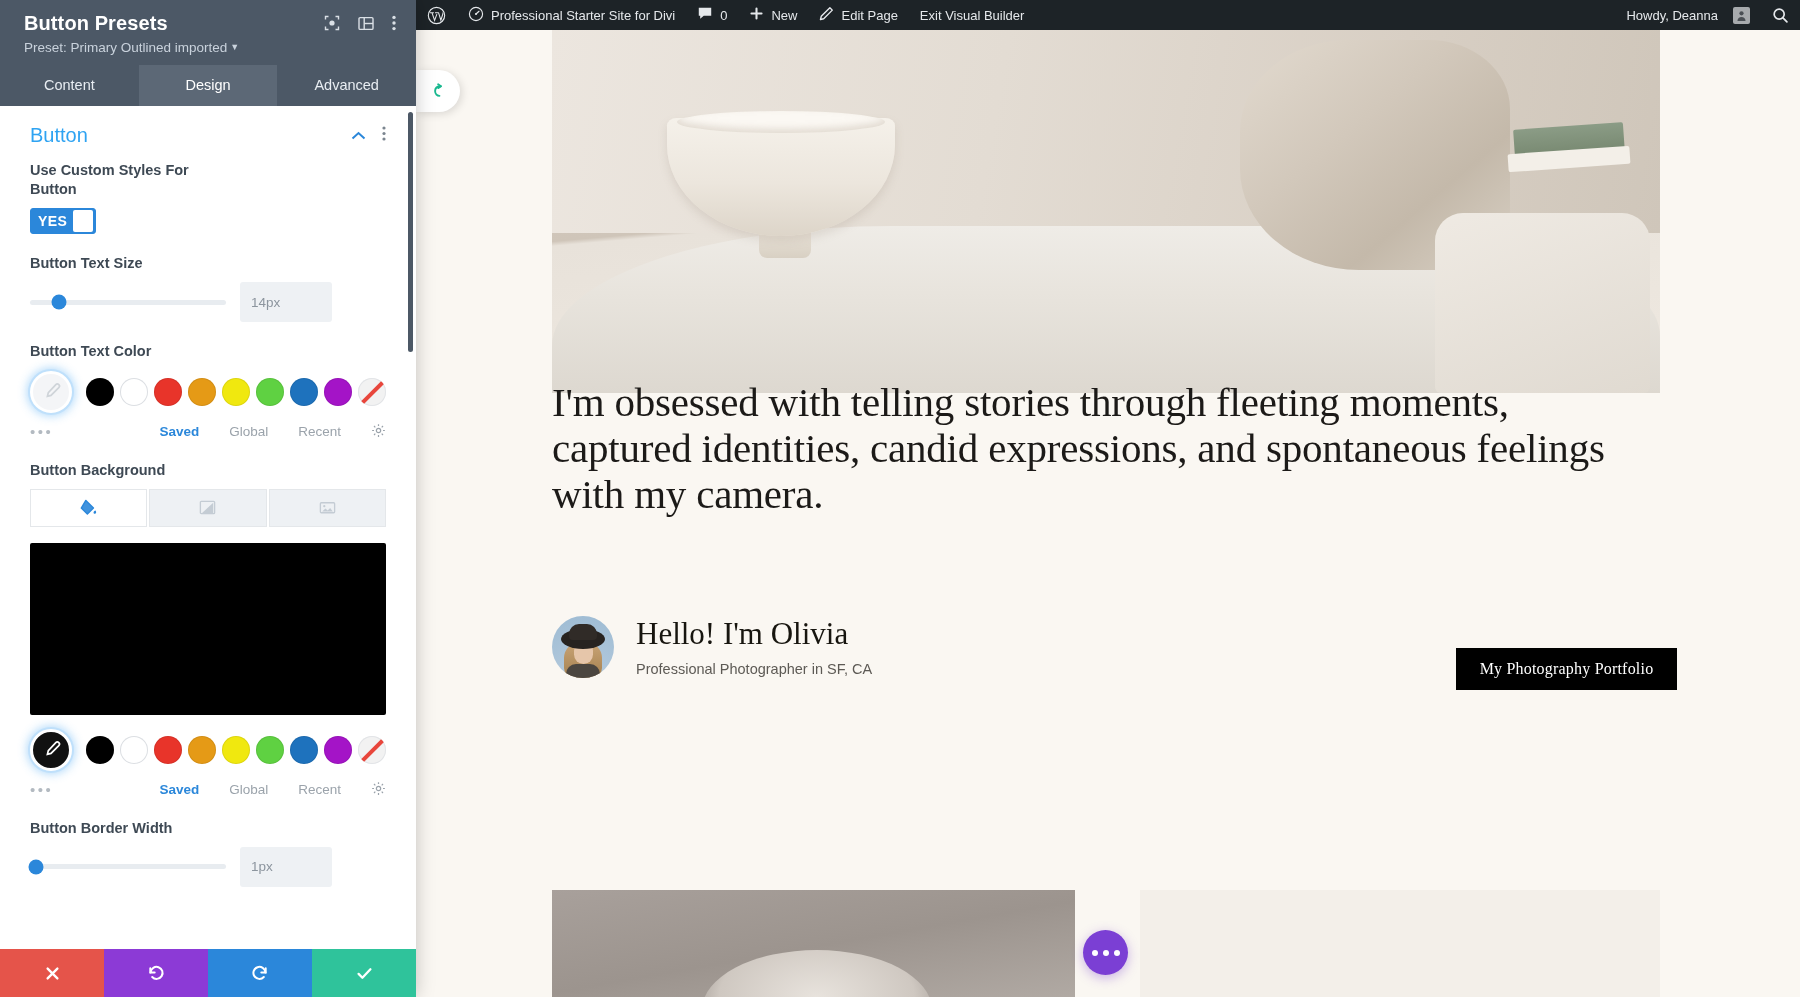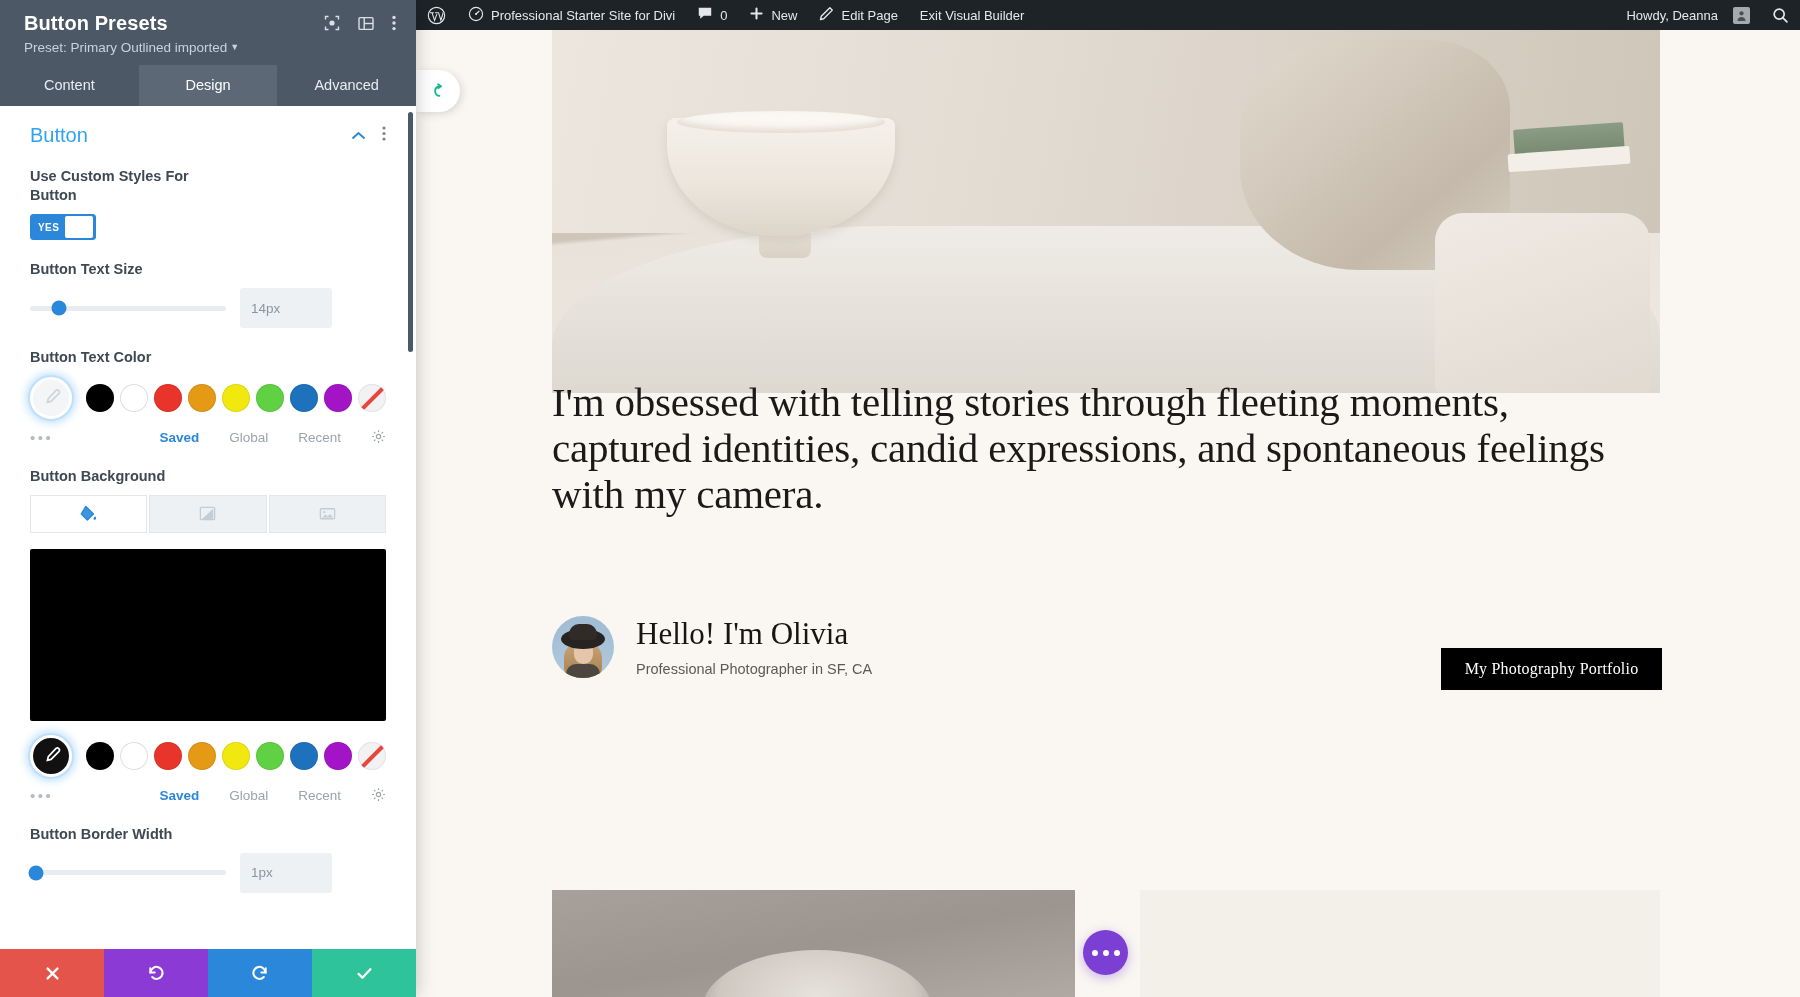--- a/index.html
+++ b/index.html
@@ -42,39 +42,39 @@
   }
   .ptab.active { background: #5c6876; color: #ffffff; }
 
   .panel-body {
     flex: 1 1 auto; overflow: hidden; position: relative;
     background: #fff; padding: 0 0 0 0;
   }
   .panel-scroll { padding: 18px 30px 10px 30px; }
 
   .section-head {
-    display: flex; align-items: center; margin-bottom: 20px;
+    display: flex; align-items: center; margin-bottom: 14px;
   }
   .section-title { color: #2ea3f2; font-size: 20px; font-weight: 400; flex: 1; }
   .sec-icons { display: flex; align-items: center; gap: 16px; }
 
   .field { margin-bottom: 20px; }
   .field-label {
     font-size: 14.5px; font-weight: 700; color: #3e4954;
     line-height: 1.32; margin-bottom: 9px; max-width: 200px;
   }
   .field-label.wide { max-width: 100%; }
 
   
   .toggle {
     width: 66px; height: 26px; border-radius: 3px; background: #2b87da;
     display: flex; align-items: center; cursor: pointer; overflow: hidden;
     border: 1px solid #2b87da;
   }
-  .toggle-txt { color: #fff; font-size: 10px; font-weight: 700; padding: 0 6px 0 7px; letter-spacing: .4px; }
+  .toggle-txt { color: #fff; font-size: 14px; font-weight: 700; padding: 0 6px 0 7px; letter-spacing: .4px; }
   .toggle-knob { width: 31px; height: 22px; background: #fff; border-radius: 2px; margin-right: 2px; }
 
   
   .slider-row { display: flex; align-items: center; gap: 14px; }
   .slider-track {
     position: relative; height: 5px; border-radius: 3px; background: #e8ecf0;
     flex: 1 1 auto; max-width: 196px;
   }
   .slider-knob {
     position: absolute; top: 50%; width: 15px; height: 15px; border-radius: 50%;
@@ -258,21 +258,21 @@
     position: absolute; left: 14px; bottom: 0; width: 34px; height: 14px;
     background: #4b4640; border-radius: 10px 10px 0 0;
   }
   .profile-txt { margin-left: 22px; }
   .profile-name {
     font-family: "Liberation Serif", serif; font-size: 31px; color: #17150f; line-height: 1.1;
   }
   .profile-sub { font-size: 14.5px; color: #5d5a55; margin-top: 10px; }
 
   .portfolio-btn {
-    position: absolute; right: 138px; top: 618px;
+    position: absolute; right: 123px; top: 618px;
     width: 221px; height: 42px; background: #000;
     display: flex; align-items: center; justify-content: center;
     color: #fff; font-family: "Liberation Serif", serif; font-size: 16px;
     cursor: pointer; letter-spacing: .2px;
   }
 
   .lower-img-a {
     position: absolute; left: 136px; top: 860px; width: 523px; height: 137px;
     background: linear-gradient(170deg,#a8a09b 0%, #9c948e 45%, #b7b0aa 100%);
     overflow: hidden;

